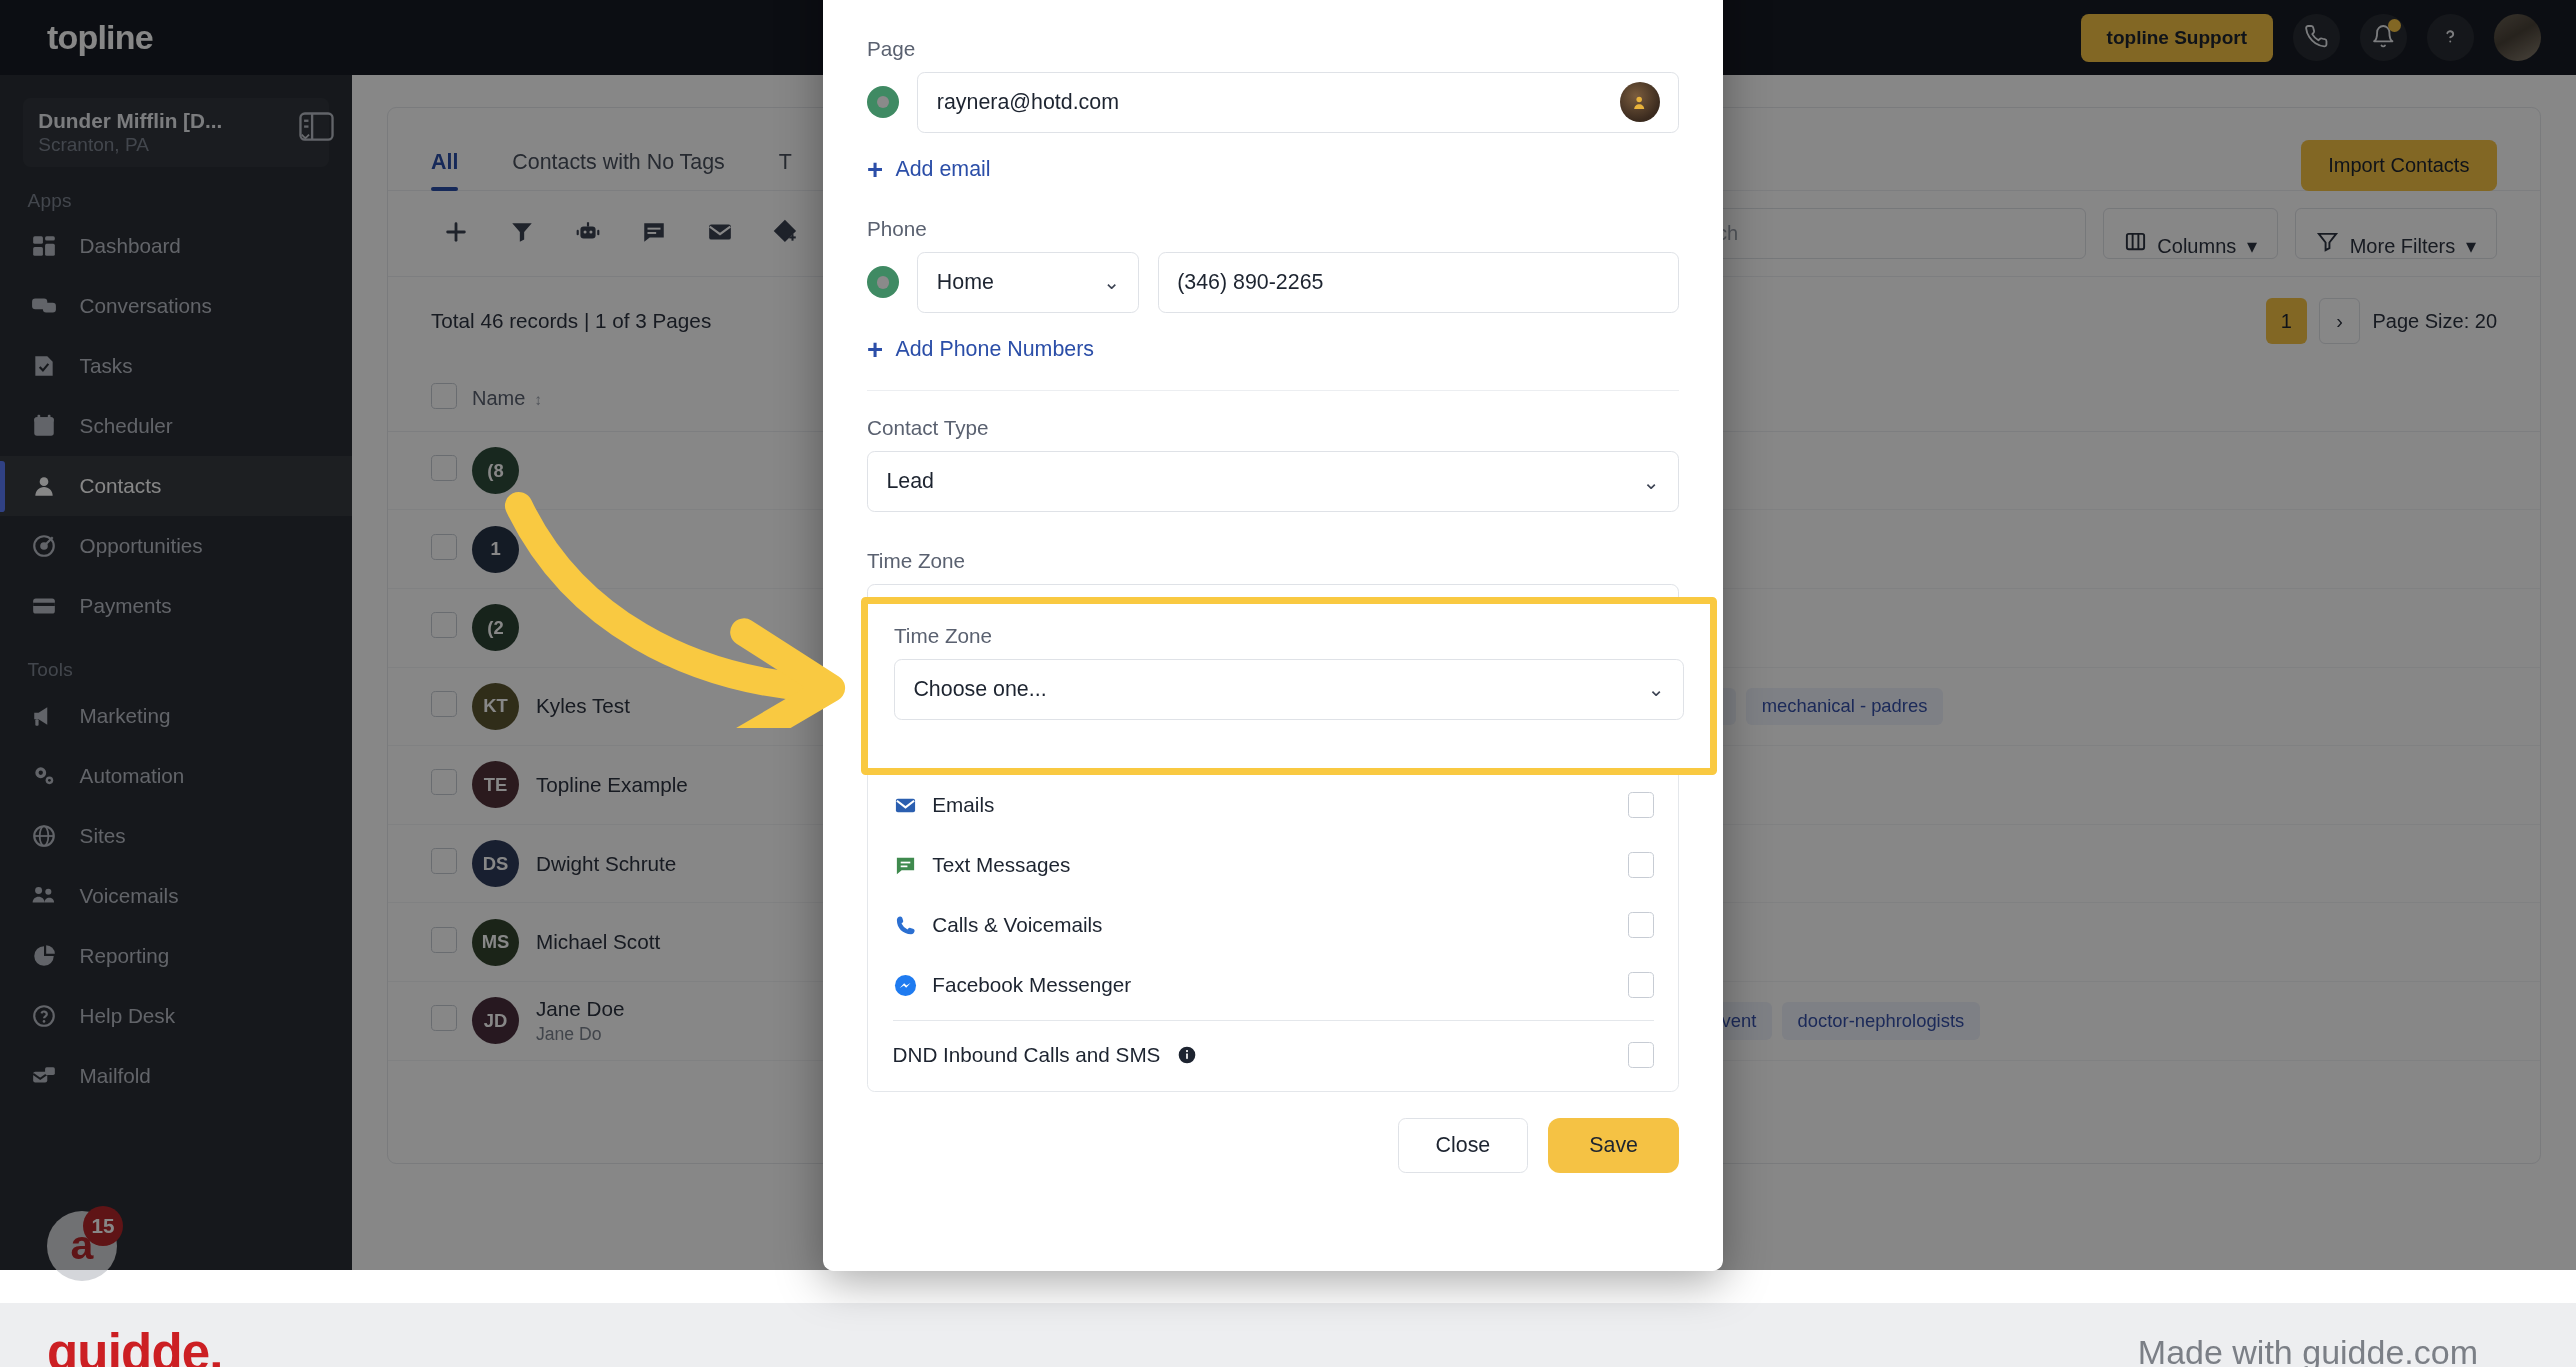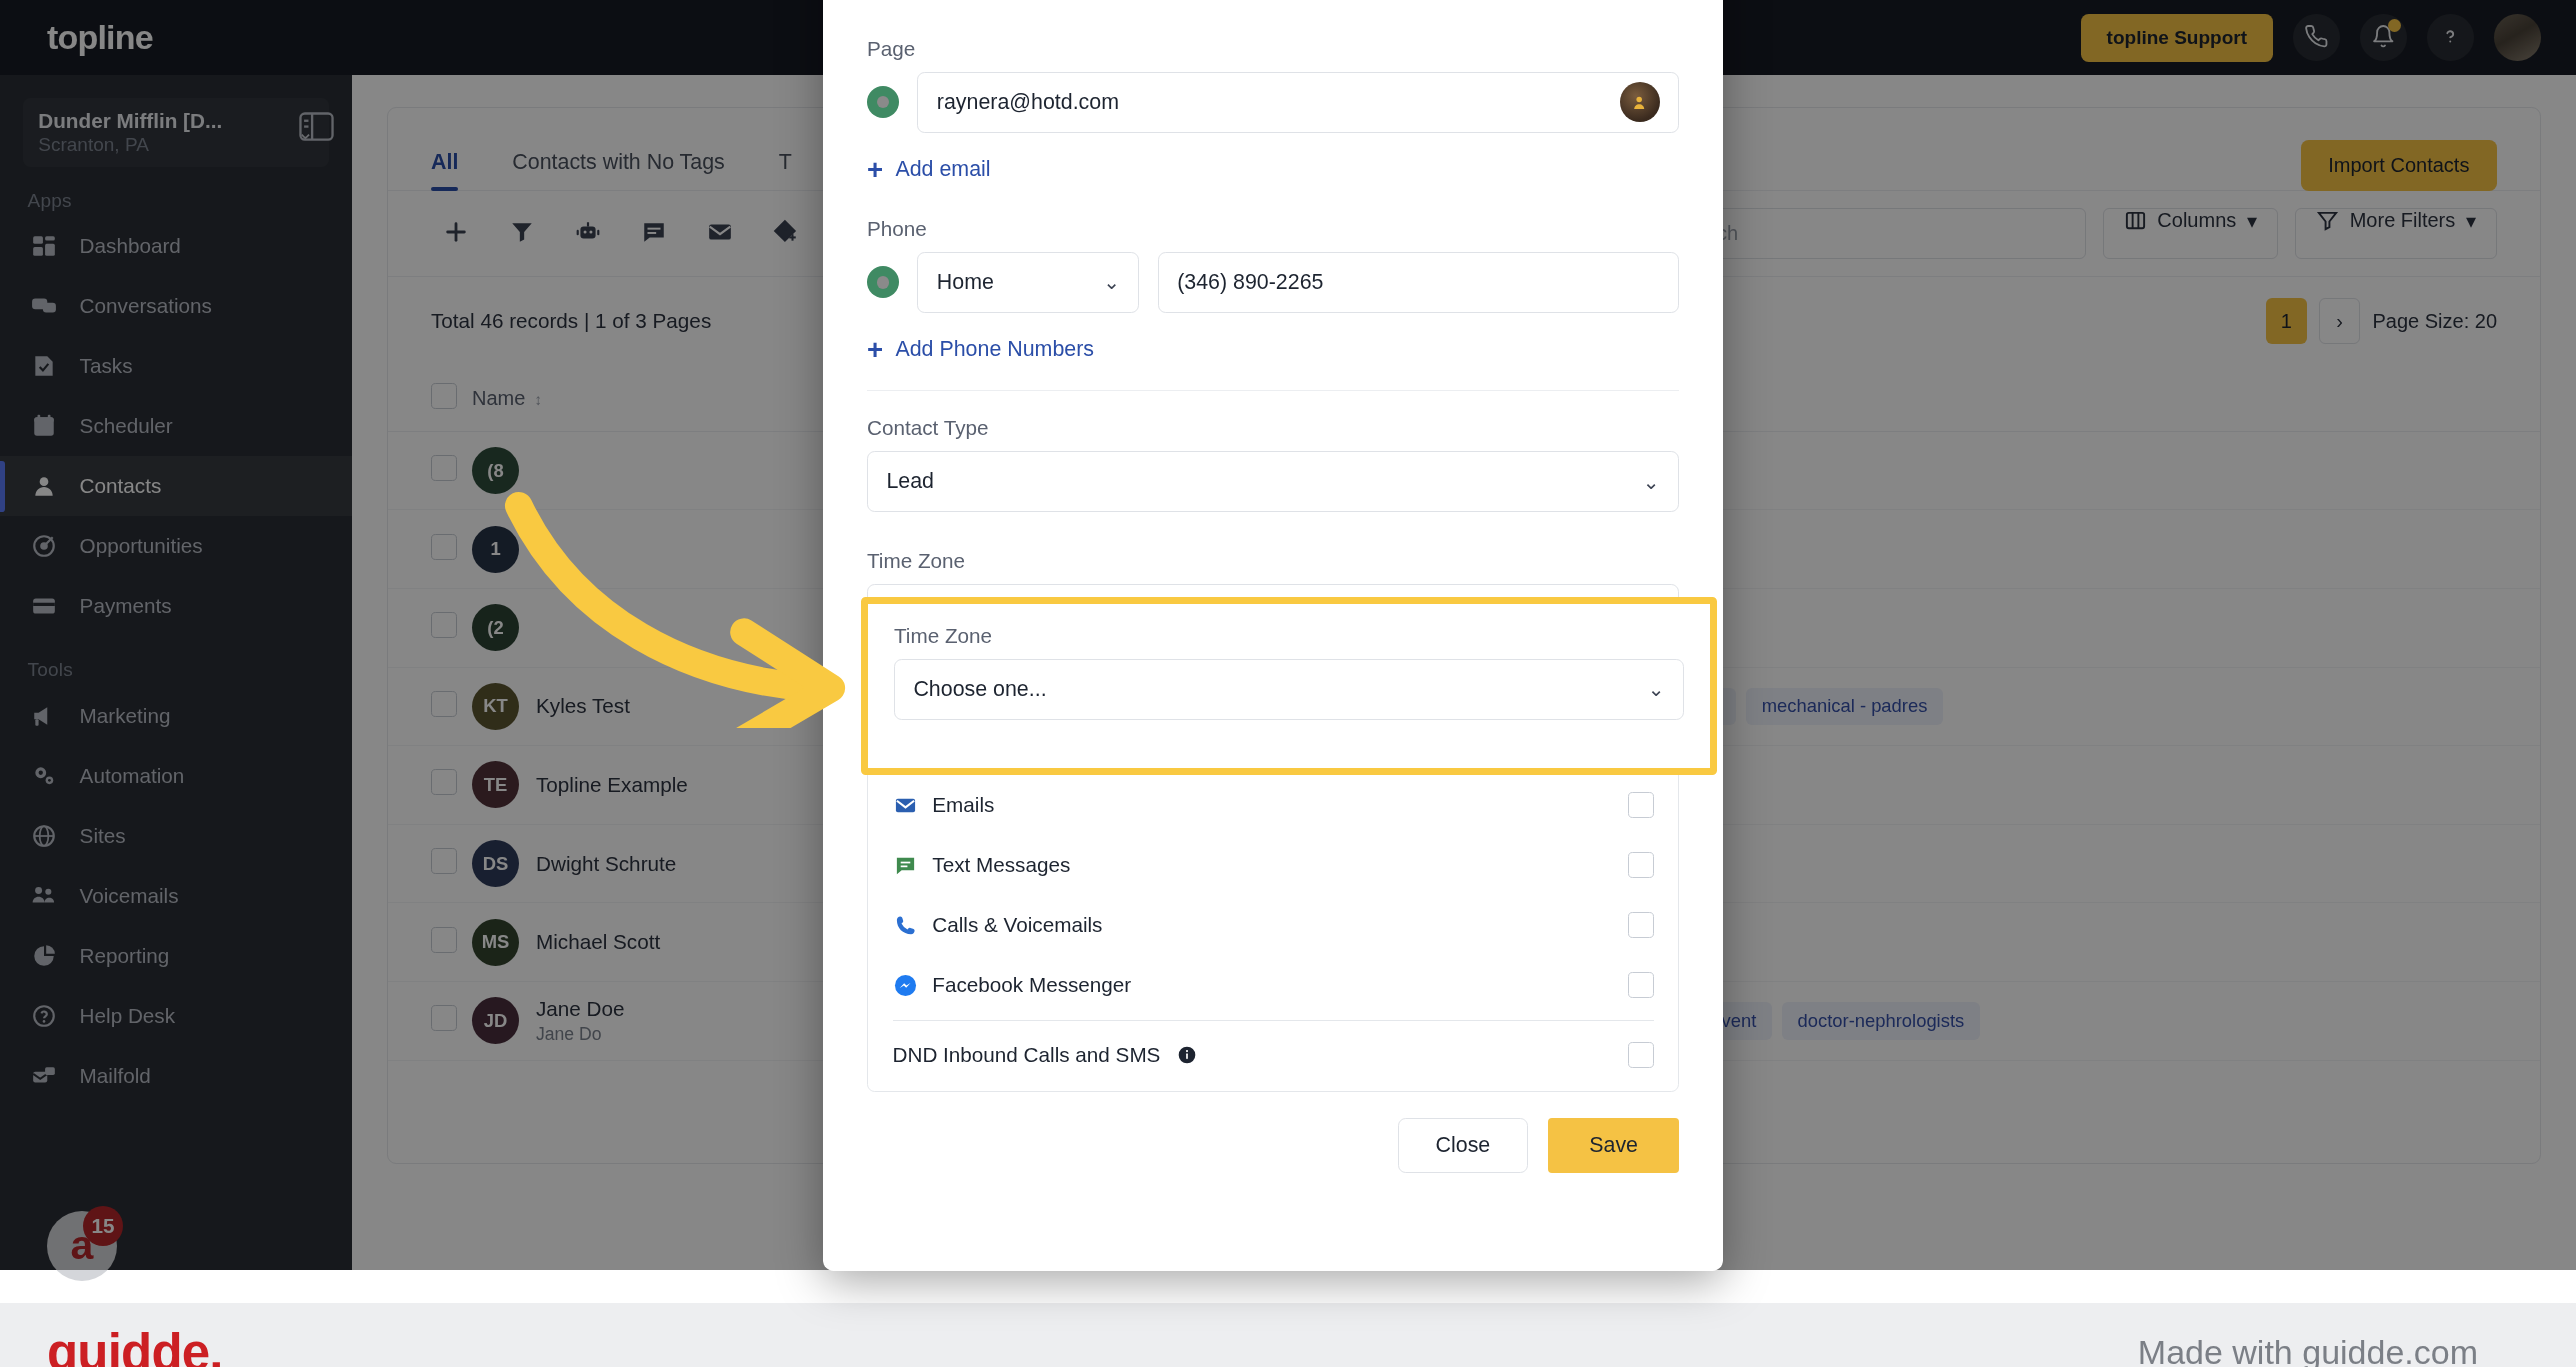--- a/index.html
+++ b/index.html
@@ -141,21 +141,21 @@
     justify-content: center; cursor: pointer;
   }
   .tb-ico svg { width: 26px; height: 26px; fill: #3b4252; }
   .tb-spacer { flex: 1; }
   .search-box {
     width: 429px; height: 51px; border: 0.8px solid #dfe2e7; border-radius: 6.1px;
     display: flex; align-items: center; padding: 0 17px; color: #9aa0ab; font-size: 20px;
   }
   .pill-btn {
     height: 51px; border: 0.8px solid #dfe2e7; border-radius: 6.1px; display: flex;
-    align-items: flex-start; gap: 10.7px; padding: 0 20px; font-size: 20px; color: #2d3340;
+    align-items: flex-end; gap: 10.7px; padding: 0 20px; font-size: 20px; color: #2d3340;
     cursor: pointer;
   }
   .pill-btn svg { width: 23px; height: 23px; fill: none; stroke: #2d3340; stroke-width: 2; }
   .records-row {
     display: flex; align-items: center; padding: 21.4px 43px; font-size: 20.7px; color: #2d3340;
   }
   .pager { margin-left: auto; display: flex; align-items: center; gap: 12.3px; }
   .pg-num {
     width: 41px; height: 46px; border-radius: 6.1px; background: #f5c244; color: #1d2430;
     display: flex; align-items: center; justify-content: center; font-size: 20px; cursor: pointer;
@@ -248,21 +248,21 @@
   .or-sep .txt { font-size: 20px; color: #5a6170; }
   .ch-ico { width: 26px; height: 26px; display:flex; align-items:center; justify-content:center; }
   .modal-footer {
     display: flex; justify-content: flex-end; gap: 20px; padding-top: 26px;
   }
   .btn-close {
     border: 0.8px solid #dfe2e7; background: #fff; border-radius: 7.7px; padding: 13.8px 37px;
     font-size: 21.4px; color: #1d2430; cursor: pointer;
   }
   .btn-save {
-    border: none; background: #f5c244; border-radius: 4px; padding: 13.8px 41px;
+    border: none; background: #f5c244; border-radius: 12px; padding: 13.8px 41px;
     font-size: 21.4px; color: #1d2430; cursor: pointer; font-weight: 500;
   }
 
   
   .highlight-box {
     position: absolute; left: 861px; top: 597px; width: 856px; height: 178px;
     border: 7.7px solid #f9c941; border-radius: 4.6px; background: #ffffff;
     z-index: 60; padding: 20px 26px;
   }
 

